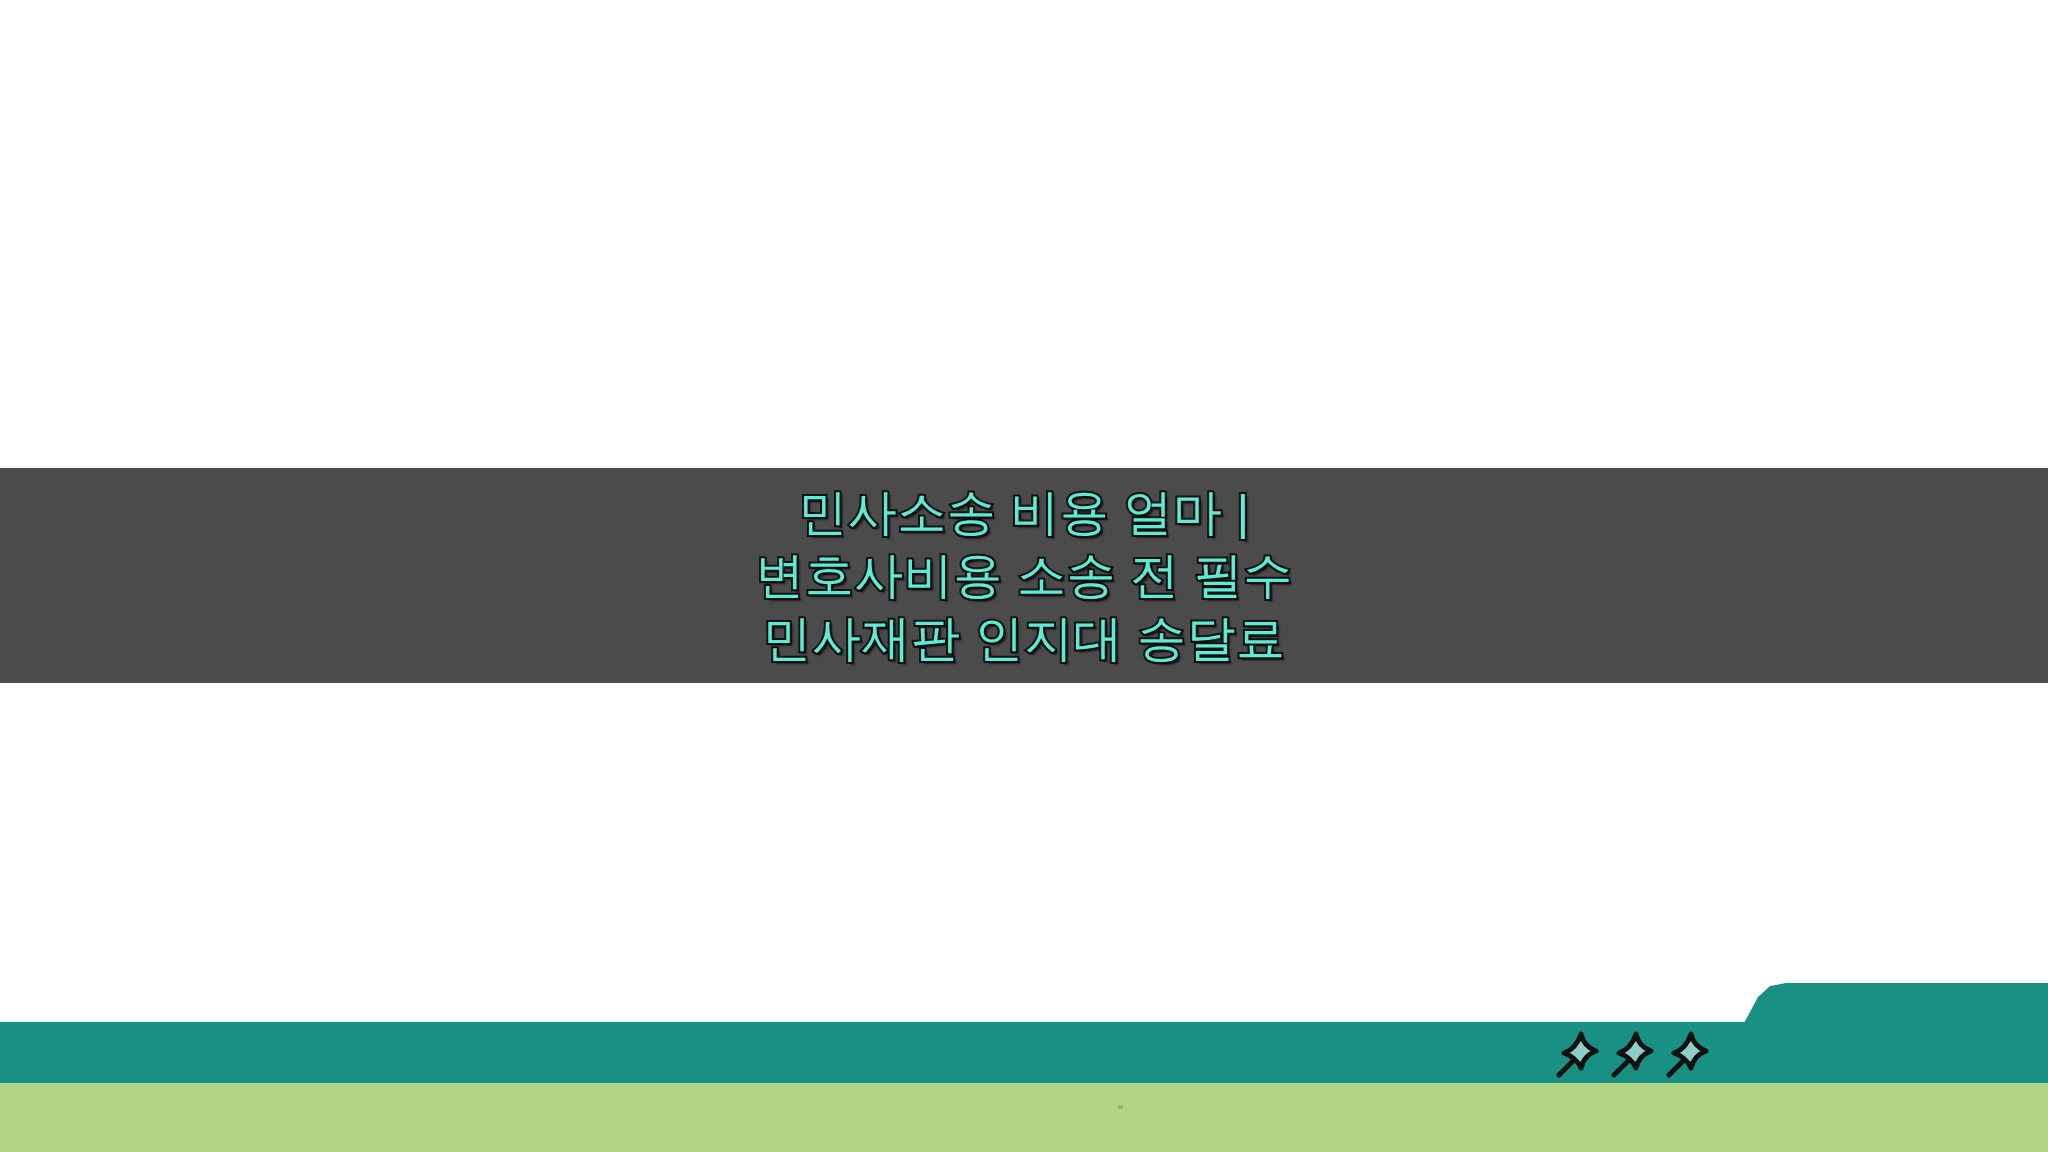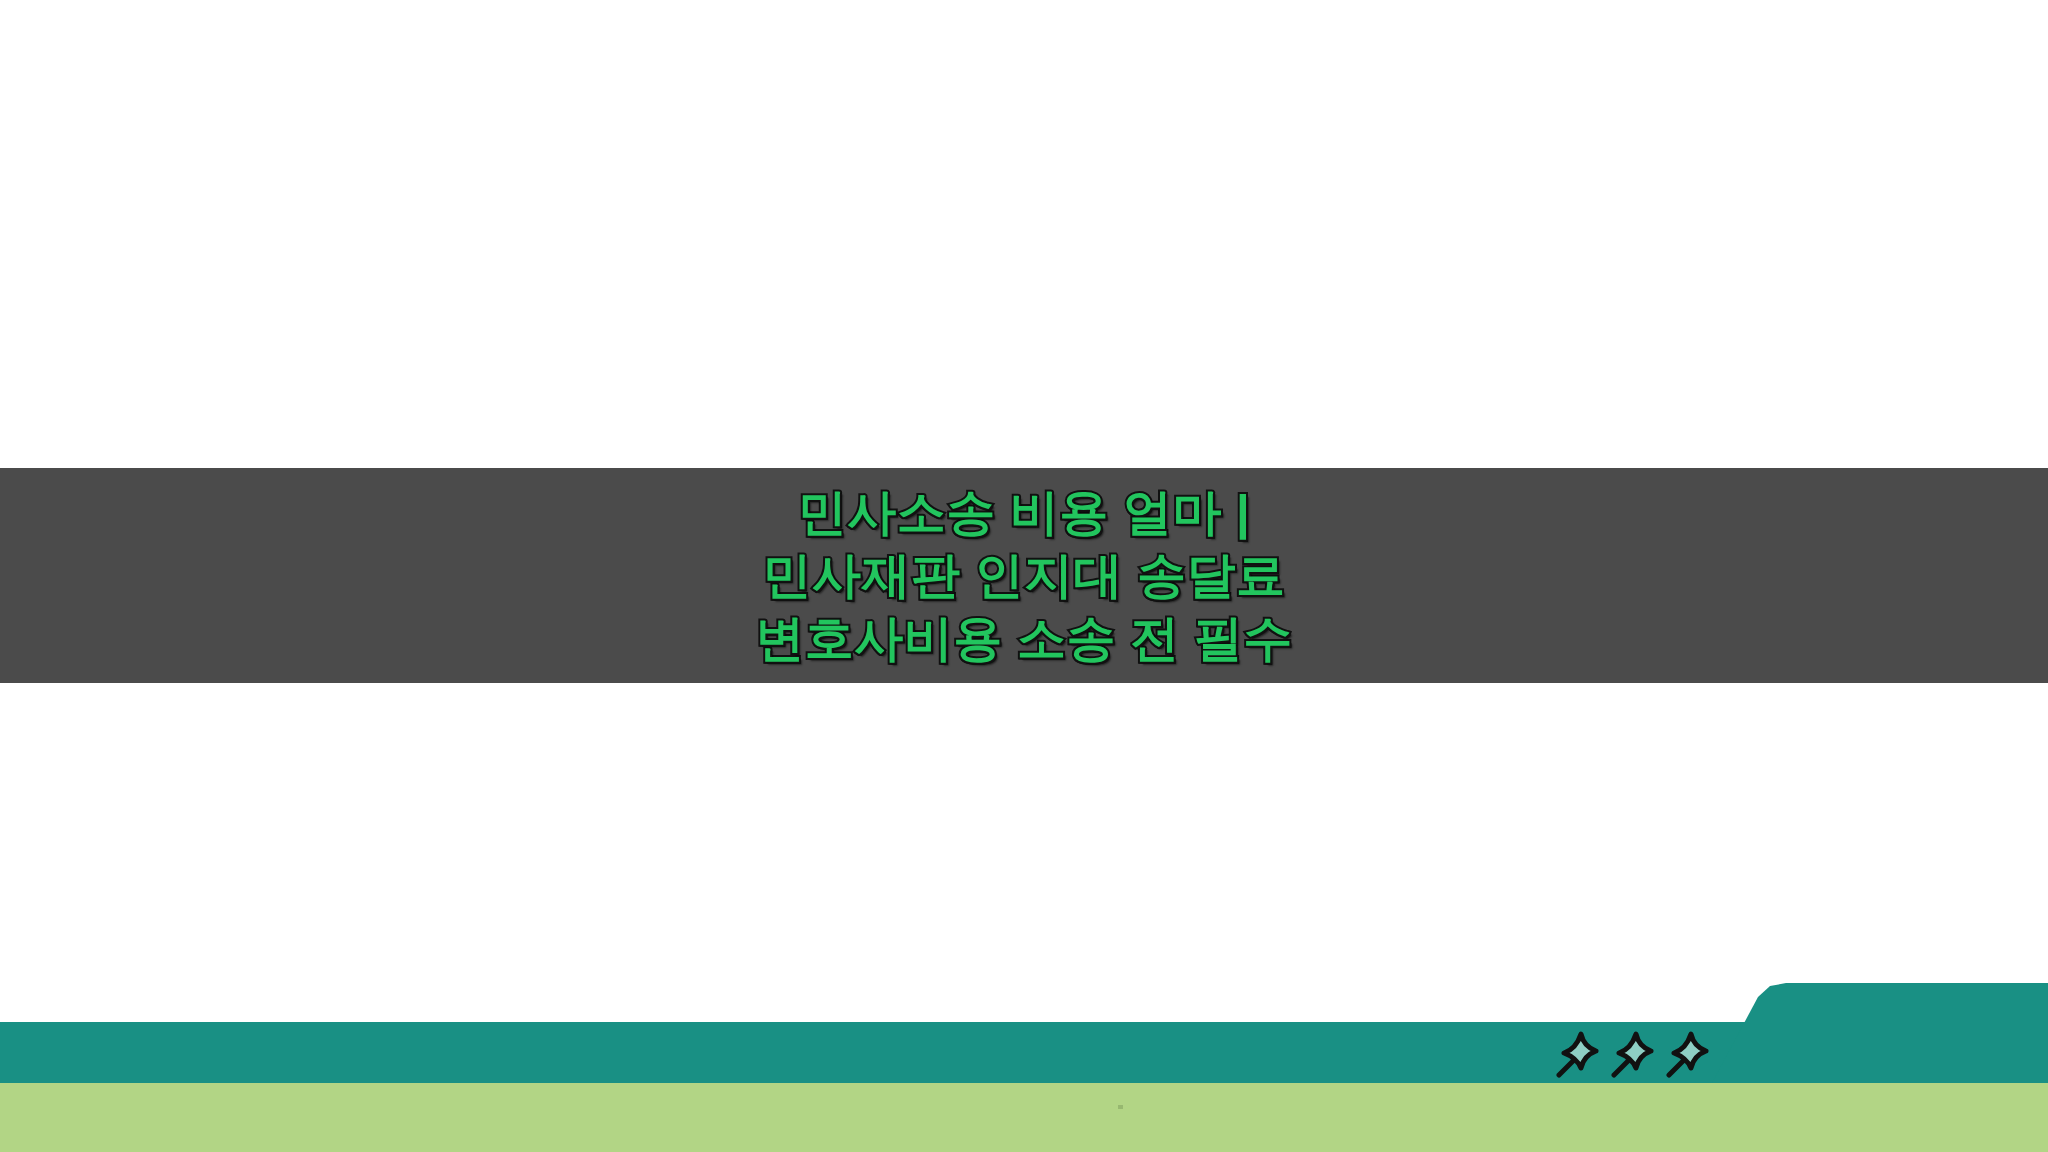--- a/index.html
+++ b/index.html
@@ -29,22 +29,22 @@
     background: #4b4b4b;
     display: flex;
     flex-direction: column;
     align-items: center;
     justify-content: center;
   }
 
   .title-line {
     font-size: 49px;
     line-height: 63px;
-    font-weight: 700;
-    color: #22c55e;
+    font-weight: 400;
+    color: #5eead4;
     letter-spacing: 0.5px;
     white-space: pre;
     text-align: center;
     -webkit-text-stroke: 4px #111111;
     paint-order: stroke fill;
     text-shadow:
        2px 2px 0 #111111,
       -1px 2px 0 #111111,
        3px 3px 2px rgba(0,0,0,0.55);
   }
@@ -115,22 +115,22 @@
     background: rgba(130,160,95,0.55);
   }
 </style>
 </head>
 <body>
 
 <div id="canvas">
 
   <div class="title-band">
     <div class="title-line">민사소송 비용 얼마 |</div>
+    <div class="title-line">변호사비용 소송 전 필수</div>
     <div class="title-line">민사재판 인지대 송달료</div>
-    <div class="title-line">변호사비용 소송 전 필수</div>
   </div>
 
   <div class="bottom-zone">
     <div class="green-band"></div>
     <div class="teal-band"></div>
     <div class="teal-step"></div>
   </div>
 
   <div class="pin-row">
 

